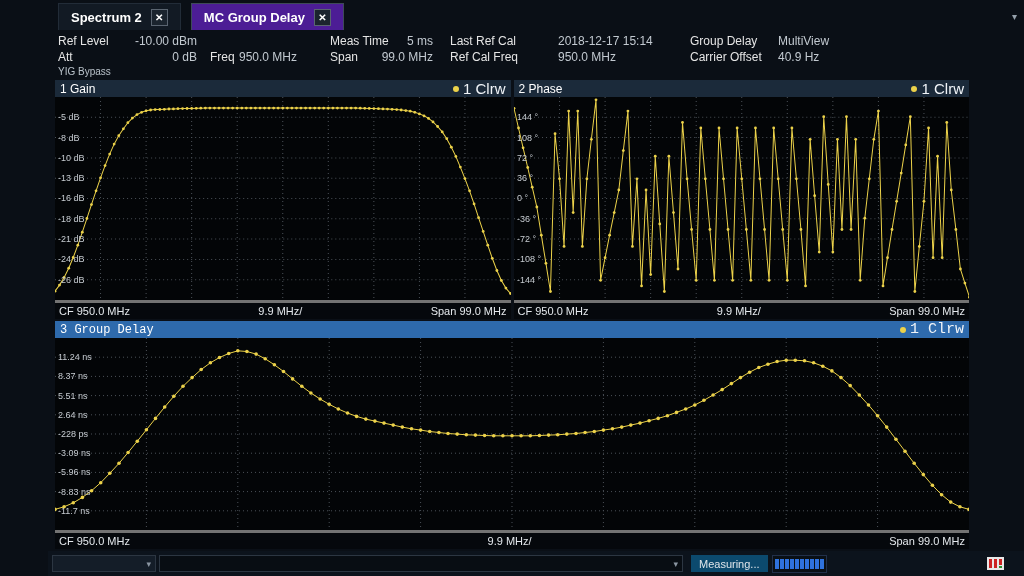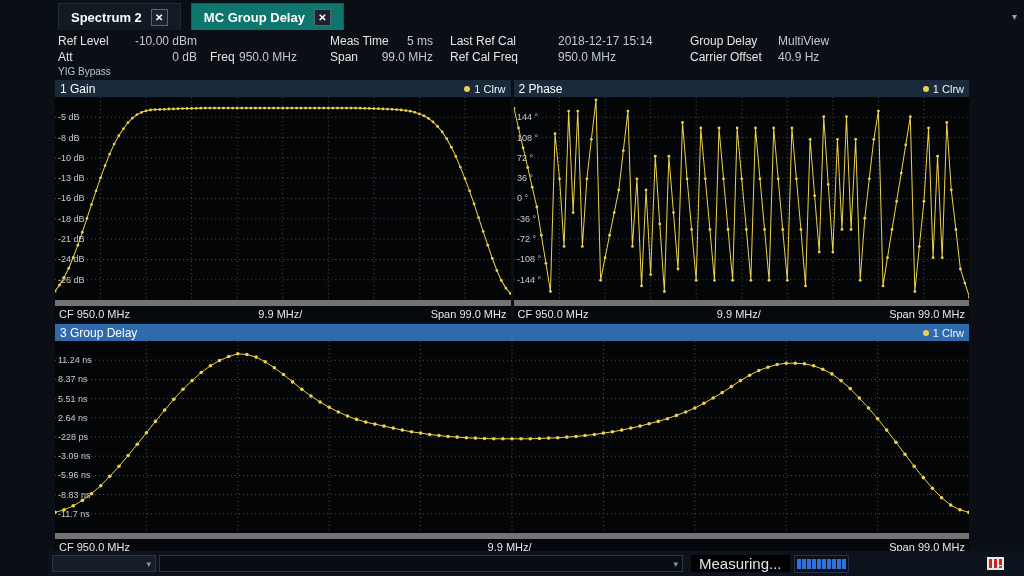--- a/index.html
+++ b/index.html
@@ -3,21 +3,21 @@
 <meta charset="utf-8">
 <style>
   html,body{margin:0;padding:0;background:#000;}
   .screen{position:relative;width:1024px;height:576px;background:#0a0f16;overflow:hidden;
           font-family:"Liberation Sans",sans-serif;color:#e8ecf0;}
 
   
   .tabbar{position:absolute;left:48px;top:3px;right:0;height:27px;display:flex;align-items:stretch;}
   .tab{display:flex;align-items:center;gap:9px;padding:0 12px;font-size:13px;font-weight:bold;color:#fff;cursor:default;}
   .tab.inactive{background:#121a24;border:1px solid #222c38;border-bottom:none;margin-left:10px;}
-  .tab.active{background:#0f766e;border:1px solid #3e4a58;border-bottom:none;margin-left:10px;}
+  .tab.active{background:#4c1d95;border:1px solid #3e4a58;border-bottom:none;margin-left:10px;}
   .mvicon{display:grid;grid-template-columns:6px 6px;grid-template-rows:6px 6px;gap:1px;}
   .mvicon i{display:block;}
   .mvicon i:nth-child(1){background:#d8e8f4;}
   .mvicon i:nth-child(2){background:#5aa7e0;}
   .mvicon i:nth-child(3){background:#2a5f9e;}
   .mvicon i:nth-child(4){background:#8fc0e8;}
   .tclose{width:15px;height:15px;border:1px solid #5a6470;background:#1b242e;display:flex;
           align-items:center;justify-content:center;font-size:10px;font-weight:bold;color:#fff;}
   .tabcaret{position:absolute;right:7px;top:8px;color:#95a0ab;font-size:10px;}
 
@@ -29,43 +29,43 @@
   .header{position:absolute;left:48px;top:0;right:0;height:80px;}
   .yig{font-size:10px;color:#b9c2ca;}
 
   
   .main{position:absolute;left:55px;top:80px;width:914px;}
   .prow{display:flex;gap:3px;}
   .panel{display:flex;flex-direction:column;flex:1;min-width:0;background:#fef9c3;}
   .panel.full{margin-top:2px;}
   .ptitle{height:17px;background:#1b2a3a;display:flex;align-items:center;justify-content:space-between;
           padding:0 5px;font-size:12px;color:#fff;}
-  .ptitle.active{background:#2e6aac;}
-  .legend{display:flex;align-items:center;gap:4px;font-size:11px;color:#f0f4f8;}
+  .ptitle.active{background:#2e6aac;font-family:Liberation Mono, monospace;}
+  .legend{display:flex;align-items:center;gap:4px;font-size:15px;color:#f0f4f8;}
   .ldot{width:6px;height:6px;border-radius:50%;background:#ecd24a;}
   .chartwrap{position:relative;background:#030507;}
   .chartwrap.h203{height:203px;} .chartwrap.h192{height:192px;}
   .chartwrap svg{display:block;width:100%;height:100%;}
   .grid{stroke:#4b5158;stroke-width:1;stroke-dasharray:1 3;}
   .trace{fill:none;stroke:#ecd24a;stroke-width:1;}
   .marker{fill:#ecd24a;stroke:none;}
   .ticklabel{fill:#c6cbd0;font-size:9px;font-family:"Liberation Sans",sans-serif;}
   .pfooter{height:16px;display:flex;align-items:center;justify-content:space-between;padding:0 4px;
-           font-size:11px;color:#e4e8ec;background:#05080c;border-top:6px solid #737373;}
+           font-size:11px;color:#e4e8ec;background:#05080c;border-top:3px solid #737373;}
 
   
   .statusbar{position:absolute;left:48px;top:551px;width:976px;height:25px;background:#0c131c;
              display:flex;align-items:center;padding:0 4px;box-sizing:border-box;}
   .combo{height:17px;background:#141d28;border:1px solid #2c3642;display:flex;align-items:center;
          justify-content:flex-end;padding:0 4px;box-sizing:border-box;}
   .combo.small{width:104px;}
   .combo.wide{width:524px;background:#080d13;margin-left:3px;}
   .caret{color:#8b96a2;font-size:9px;}
   .measuring{margin-left:8px;height:17px;display:flex;align-items:center;padding:0 8px;
-             background:#000000;font-size:15px;color:#dfe5ea;}
+             background:#0c4a6e;font-size:11px;color:#dfe5ea;}
   .progress{display:flex;gap:1px;margin-left:4px;height:14px;align-items:center;
             background:#0a1016;border:1px solid #22304a;padding:1px 2px;}
   .seg{width:4px;height:10px;background:#2f72dd;}
   .statusicon{margin-left:auto;margin-right:16px;width:17px;height:13px;}
 </style>
 </head>
 <body>
 
 <div class="screen">
 

